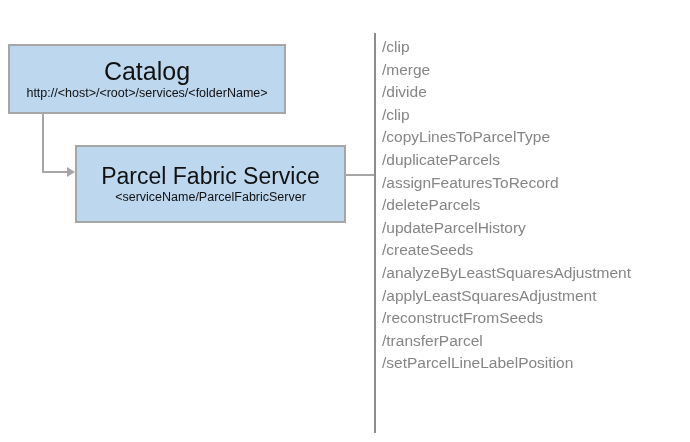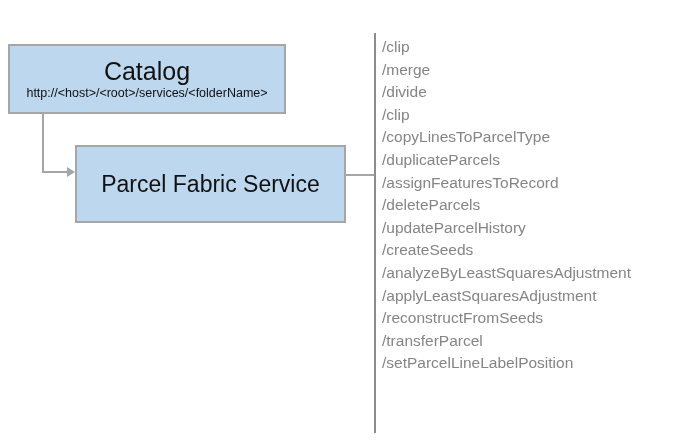--- a/index.html
+++ b/index.html
@@ -122,20 +122,21 @@
     <div class="node-title">Catalog</div>
     <div class="node-subtitle">http://&lt;host&gt;/&lt;root&gt;/services/&lt;folderName&gt;</div>
   </div>
 
   <div class="conn-v"></div>
   <div class="conn-h"></div>
   <div class="conn-arrowhead"></div>
 
   <div class="node node-service">
     <div class="node-title">Parcel Fabric Service</div>
+    <div class="node-subtitle">&lt;serviceName/ParcelFabricServer</div>
   </div>
 
   <div class="conn-right"></div>
 
   <div class="divider"></div>
 
   <div class="endpoints">
       <div class="endpoint">/clip</div>
       <div class="endpoint">/merge</div>
       <div class="endpoint">/divide</div>

